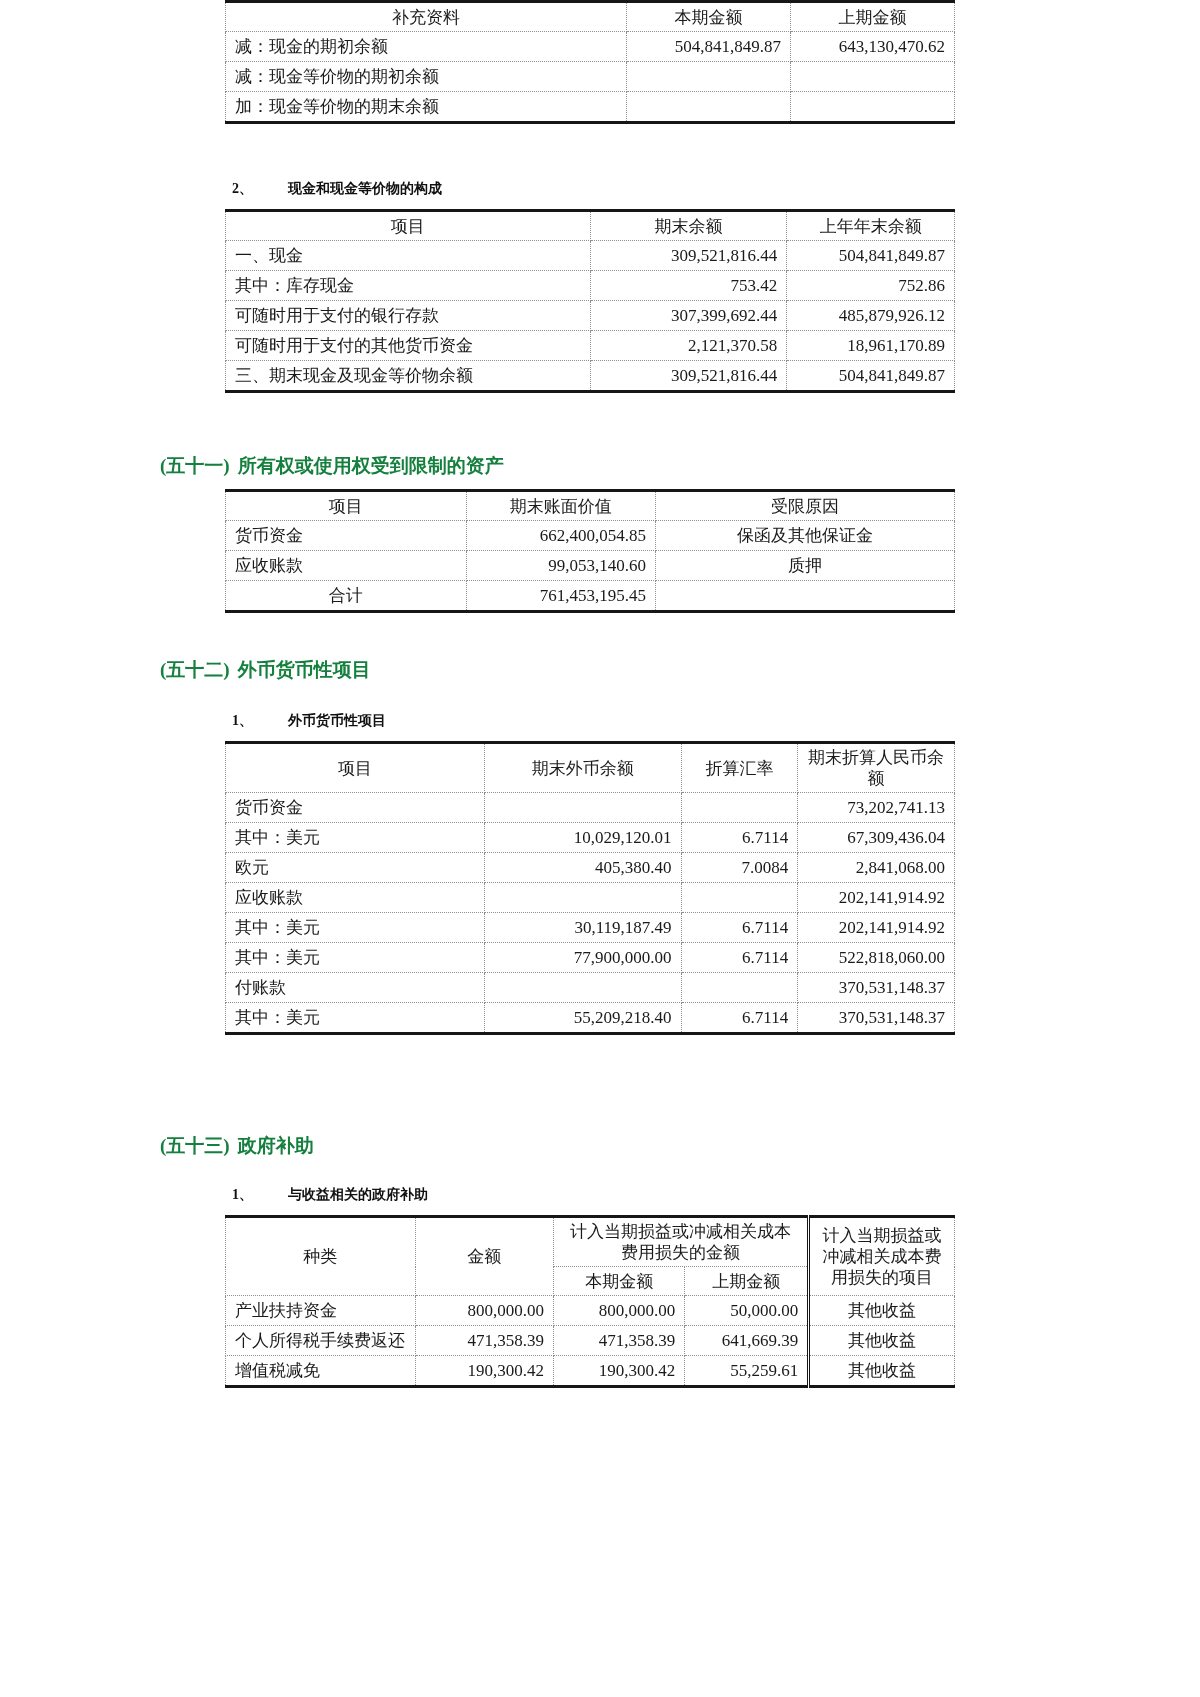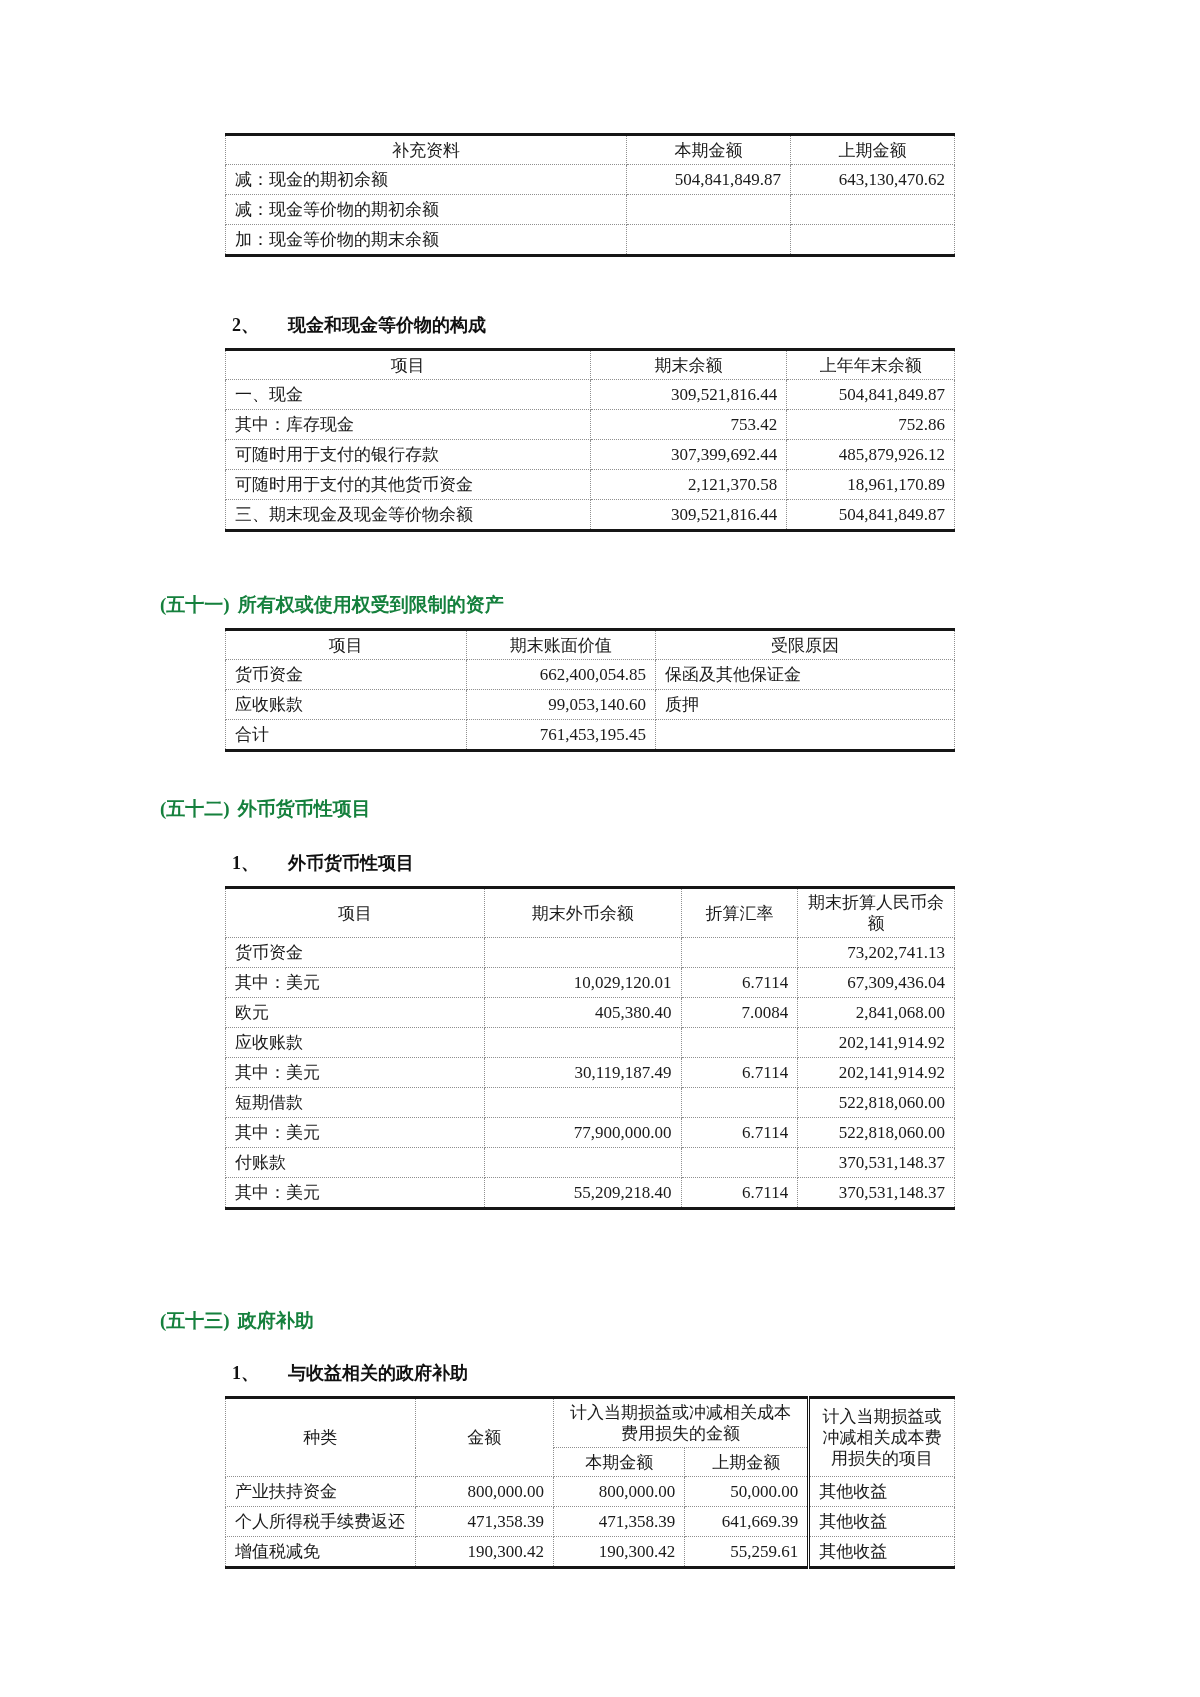--- a/index.html
+++ b/index.html
@@ -10,21 +10,20 @@
     color: #1a1a1a;
   }
   .page {
     position: relative;
     width: 1200px;
     height: 1697px;
     background: #ffffff;
     overflow: hidden;
   }
   .doc {
-    padding-top: 133px;
   }
   table.fin {
     width: 730px;
     margin-left: 225px;
     border-collapse: collapse;
     border-top: 3px solid #161616;
     border-bottom: 3px solid #161616;
     font-size: 17px;
     table-layout: fixed;
   }
@@ -32,33 +31,33 @@
     border: 1px dotted #8f8f8f;
     padding: 3px 9px;
     height: 22px;
     font-weight: normal;
     line-height: 23px;
     overflow: hidden;
     white-space: nowrap;
   }
   table.fin th { text-align: center; white-space: normal; line-height: 21px; }
   td.c-num { text-align: right; }
-  td.c-center { }
+  td.c-center { text-align: center; }
   td.c-item { text-align: left; }
 
   .section-h {
     margin: 0 0 0 160px;
     font-size: 19px;
     font-weight: bold;
     color: #15803d;
   }
   .section-h .sec-num { margin-right: 8px; }
   .sub-h {
     margin-left: 232px;
-    font-size: 18px;
+    font-size: 14px;
     font-weight: bold;
     color: #111;
   }
   .sub-h .sub-num { display: inline-block; width: 56px; }
 
   
   .mt-t1      { }
   .h-cash     { margin-top: 56px; }
   .t-cash     { margin-top: 11px; }
   .h-51       { margin-top: 60px; }
@@ -242,26 +241,20 @@
           <td class="c-num"></td>
           <td class="c-num">202,141,914.92</td>
         </tr>
         <tr>
           <td class="c-item">其中：美元</td>
           <td class="c-num">30,119,187.49</td>
           <td class="c-num">6.7114</td>
           <td class="c-num">202,141,914.92</td>
         </tr>
         <tr>
-          <td class="c-item">短期借款</td>
-          <td class="c-num"></td>
-          <td class="c-num"></td>
-          <td class="c-num">522,818,060.00</td>
-        </tr>
-        <tr>
           <td class="c-item">其中：美元</td>
           <td class="c-num">77,900,000.00</td>
           <td class="c-num">6.7114</td>
           <td class="c-num">522,818,060.00</td>
         </tr>
         <tr>
           <td class="c-item">付账款</td>
           <td class="c-num"></td>
           <td class="c-num"></td>
           <td class="c-num">370,531,148.37</td>

